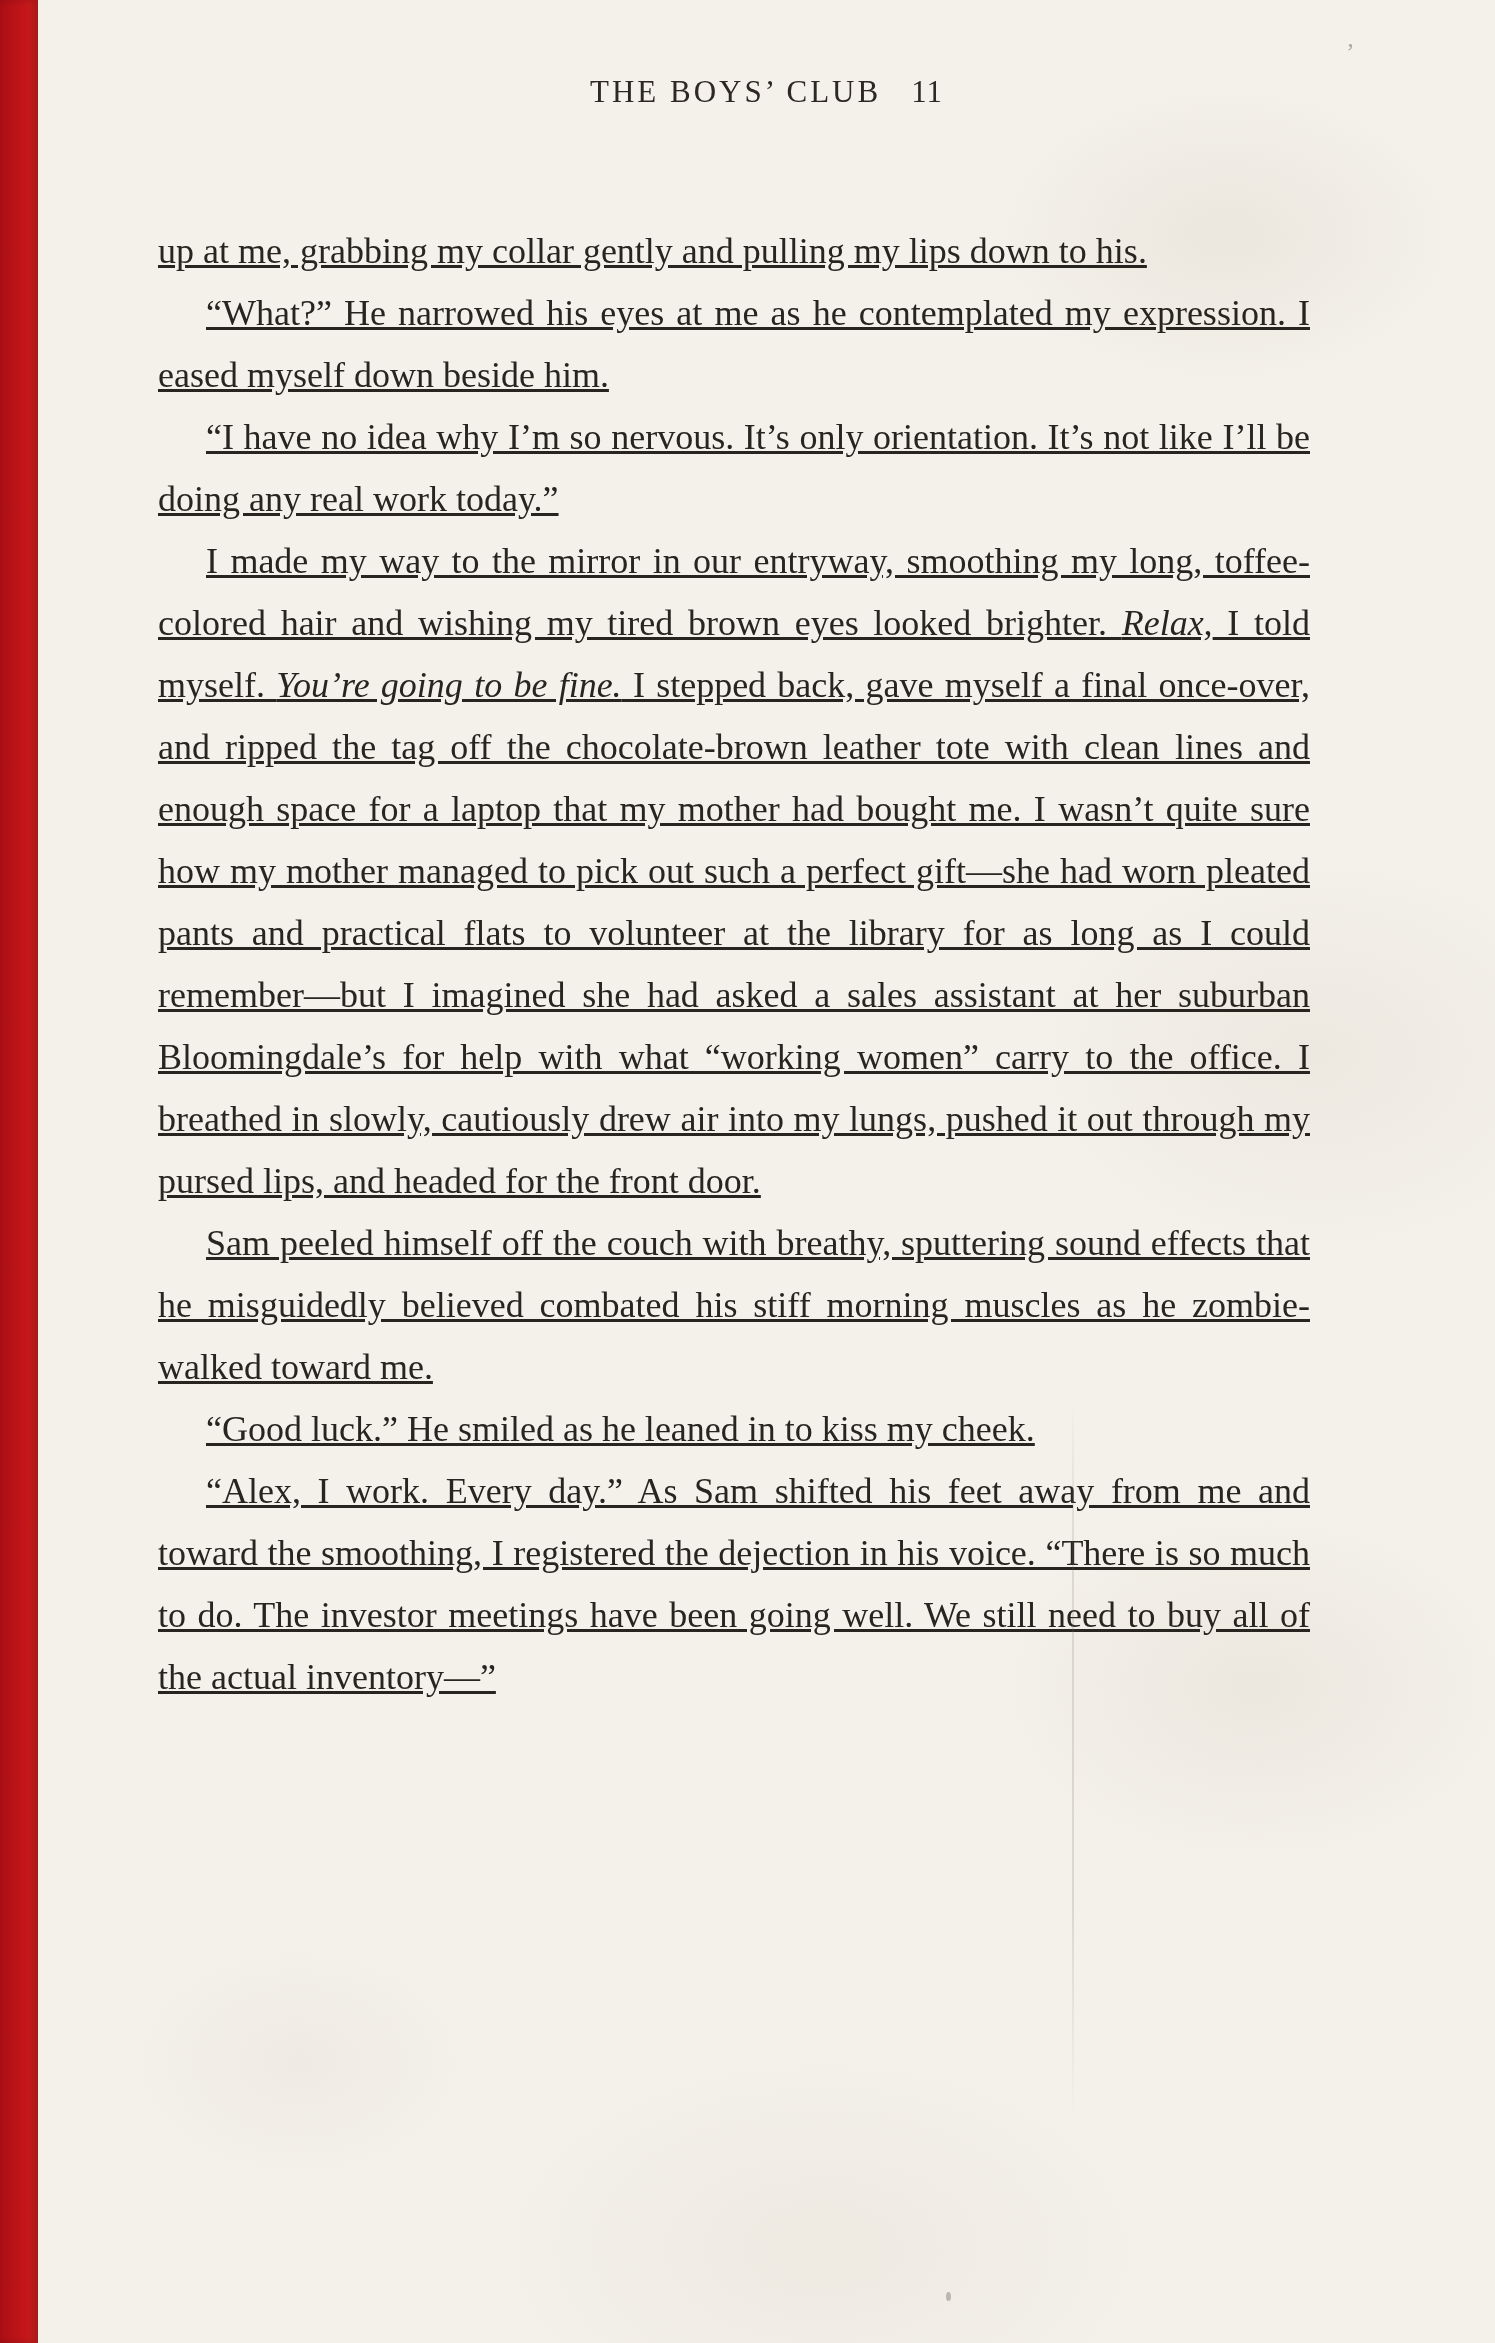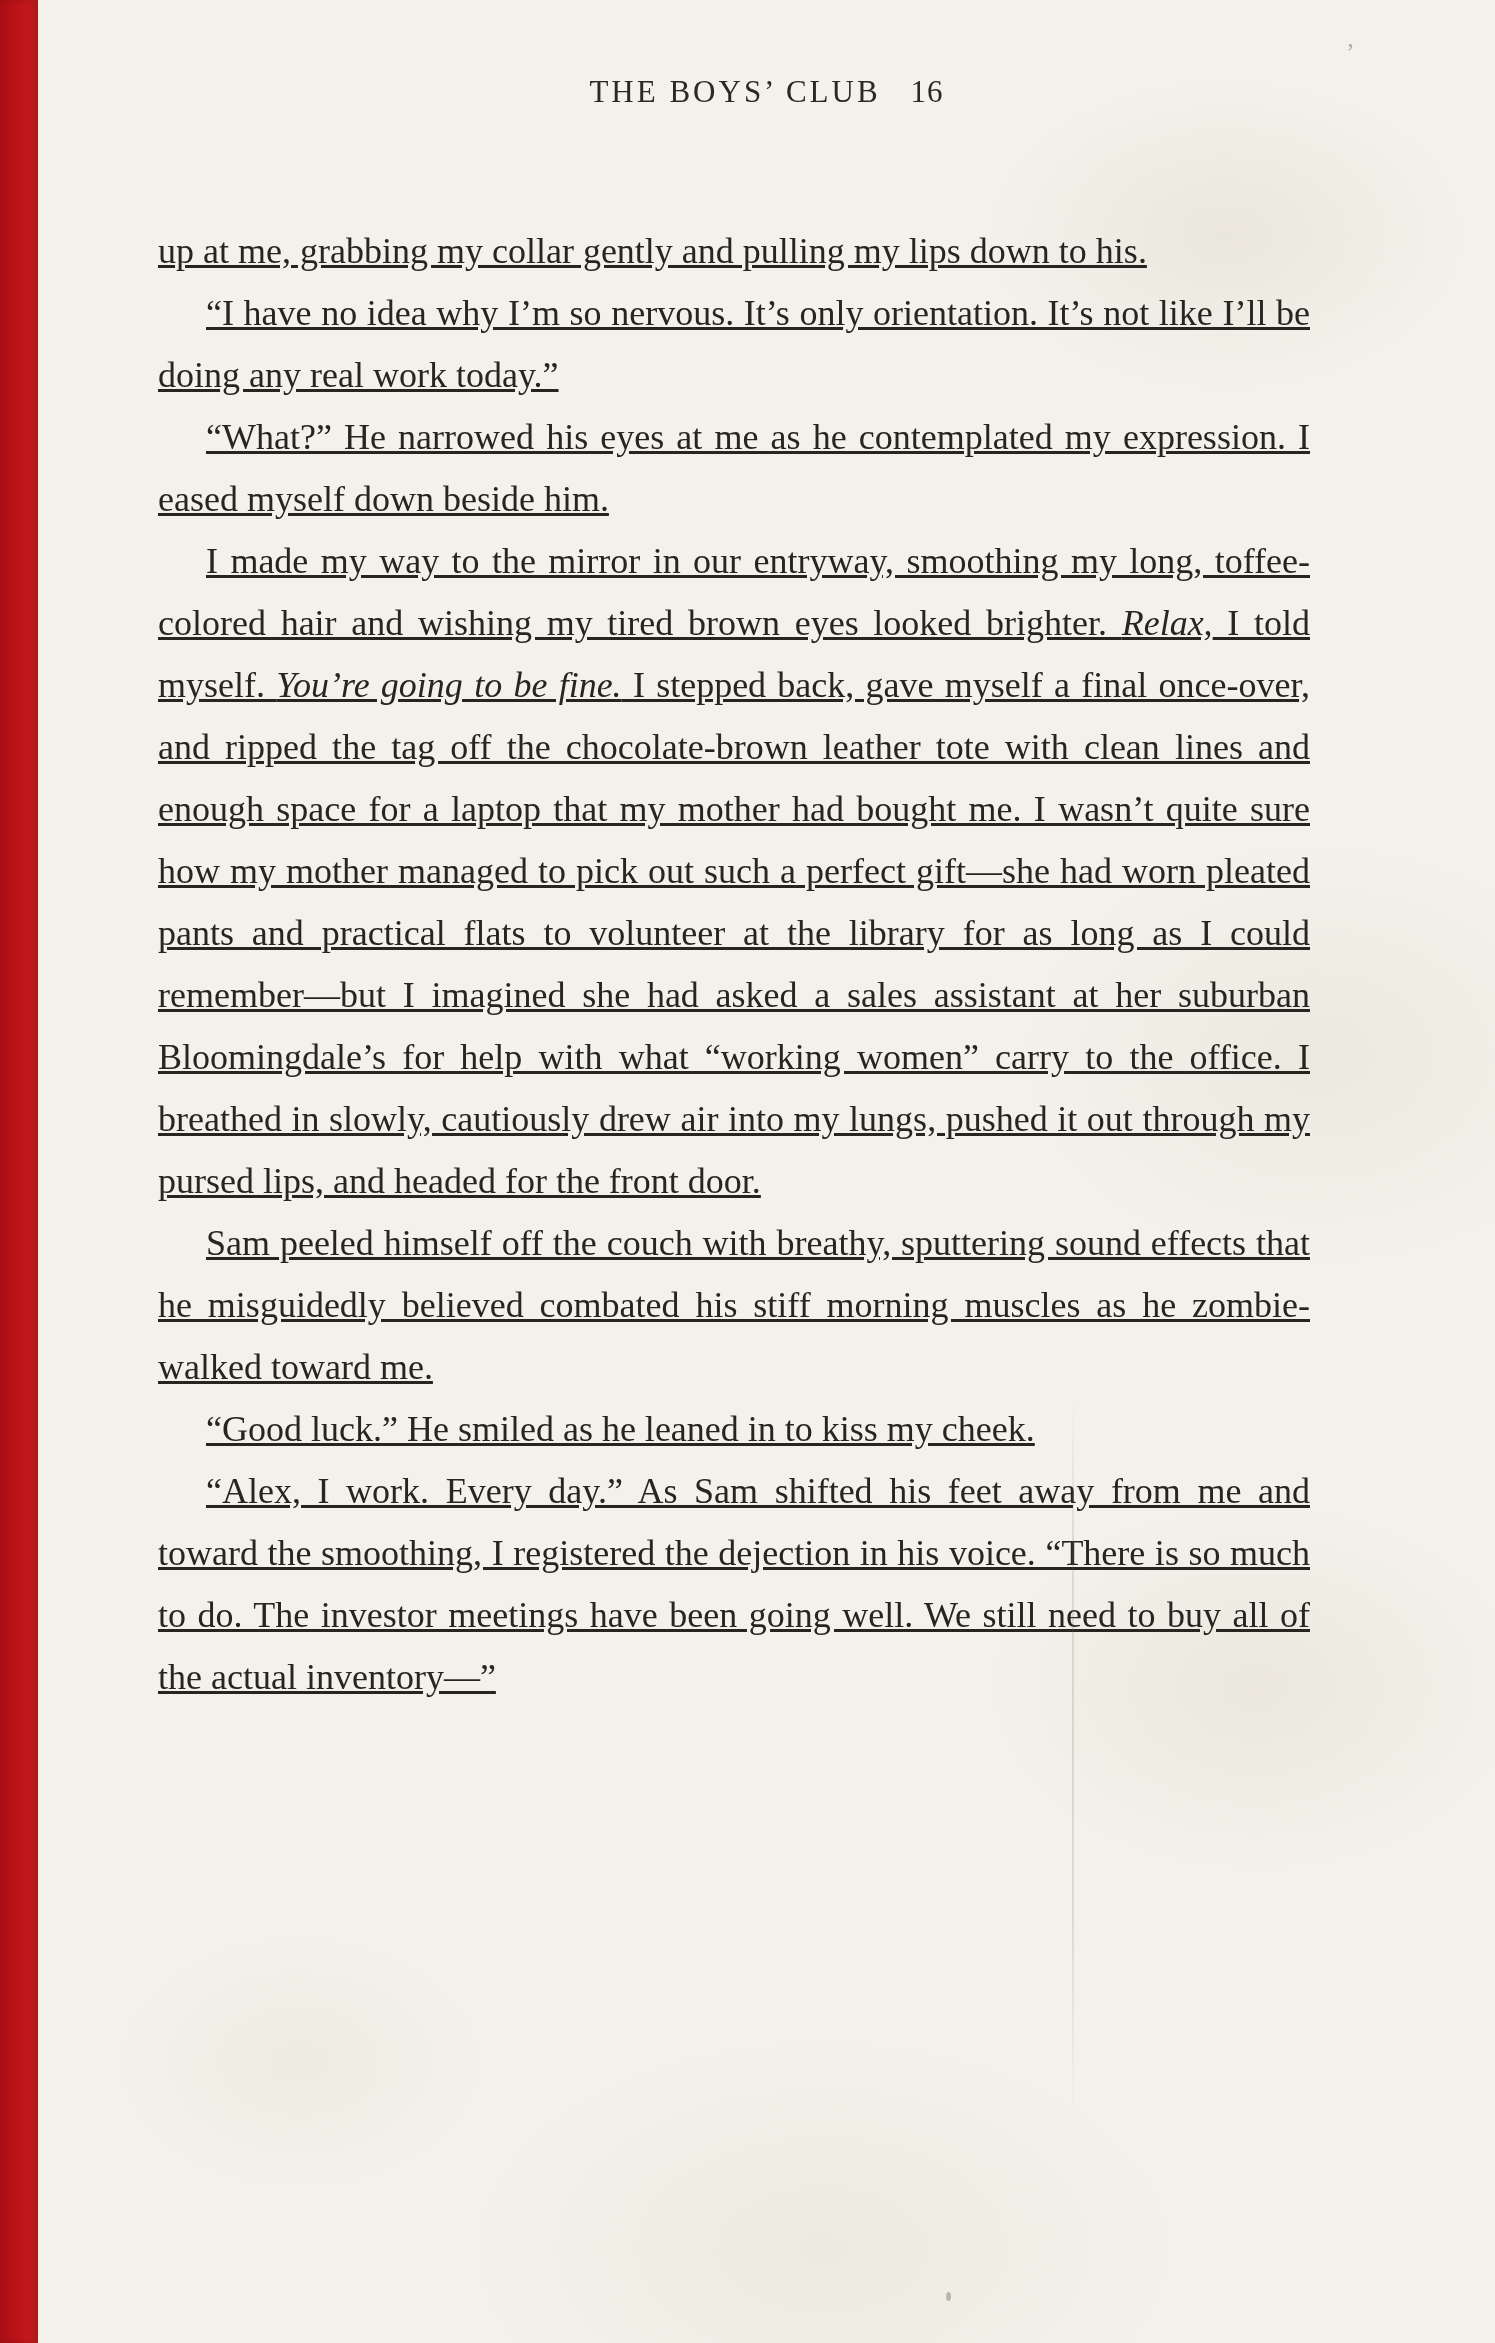--- a/index.html
+++ b/index.html
@@ -94,27 +94,27 @@
   }
 </style>
 </head>
 <body style="--paper: #f4f1ea; --ink: #28241f; --cover-edge-red: #c01419;">
 
 <div class="paper-texture"></div>
 
 <div class="spine"></div>
 
 <div class="running-header">
-  <span>THE BOYS’ CLUB</span><span class="pagenum">16</span>
+  <span>THE BOYS’ CLUB</span><span class="pagenum">11</span>
 </div>
 
 <div class="textblock" id="page-text">
     <p class="noindent"><span>up at me, grabbing my collar gently and pulling my lips down to his.</span></p>
+    <p><span>“What?” He narrowed his eyes at me as he contemplated my expression. I eased myself down beside him.</span></p>
     <p><span>“I have no idea why I’m so nervous. It’s only orientation. It’s not like I’ll be doing any real work today.”</span></p>
-    <p><span>“What?” He narrowed his eyes at me as he contemplated my expression. I eased myself down beside him.</span></p>
     <p><span>I made my way to the mirror in our entryway, smoothing my long, toffee-colored hair and wishing my tired brown eyes looked brighter. </span><em>Relax,</em><span> I told myself. </span><em>You’re going to be fine.</em><span> I stepped back, gave myself a final once-over, and ripped the tag off the chocolate-brown leather tote with clean lines and enough space for a laptop that my mother had bought me. I wasn’t quite sure how my mother managed to pick out such a perfect gift—she had worn pleated pants and practical flats to volunteer at the library for as long as I could remember—but I imagined she had asked a sales assistant at her suburban Bloomingdale’s for help with what “working women” carry to the office. I breathed in slowly, cautiously drew air into my lungs, pushed it out through my pursed lips, and headed for the front door.</span></p>
     <p><span>Sam peeled himself off the couch with breathy, sputtering sound effects that he misguidedly believed combated his stiff morning muscles as he zombie-walked toward me.</span></p>
     <p><span>“Good luck.” He smiled as he leaned in to kiss my cheek.</span></p>
     <p><span>“Alex, I work. Every day.” As Sam shifted his feet away from me and toward the smoothing, I registered the dejection in his voice. “There is so much to do. The investor meetings have been going well. We still need to buy all of the actual inventory—”</span></p>
   </div>
 
 <div class="crease"></div>
 <div class="speck-a">’</div>
 <div class="speck-b"></div>
 

